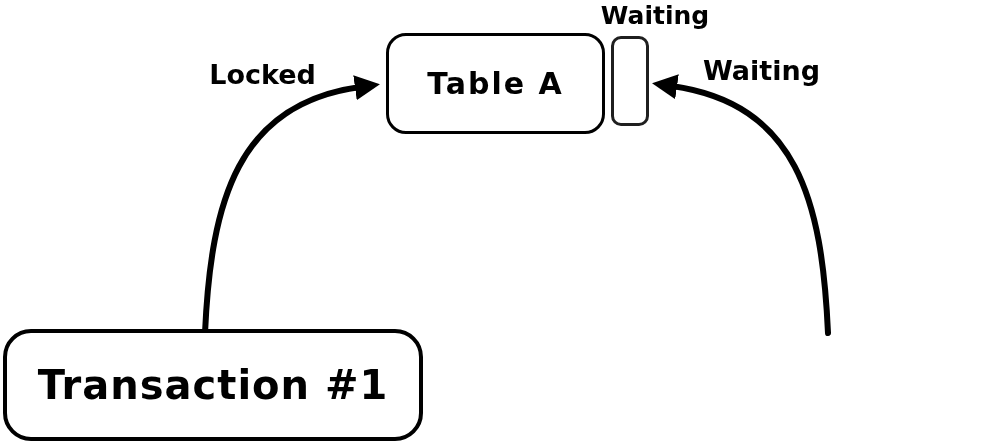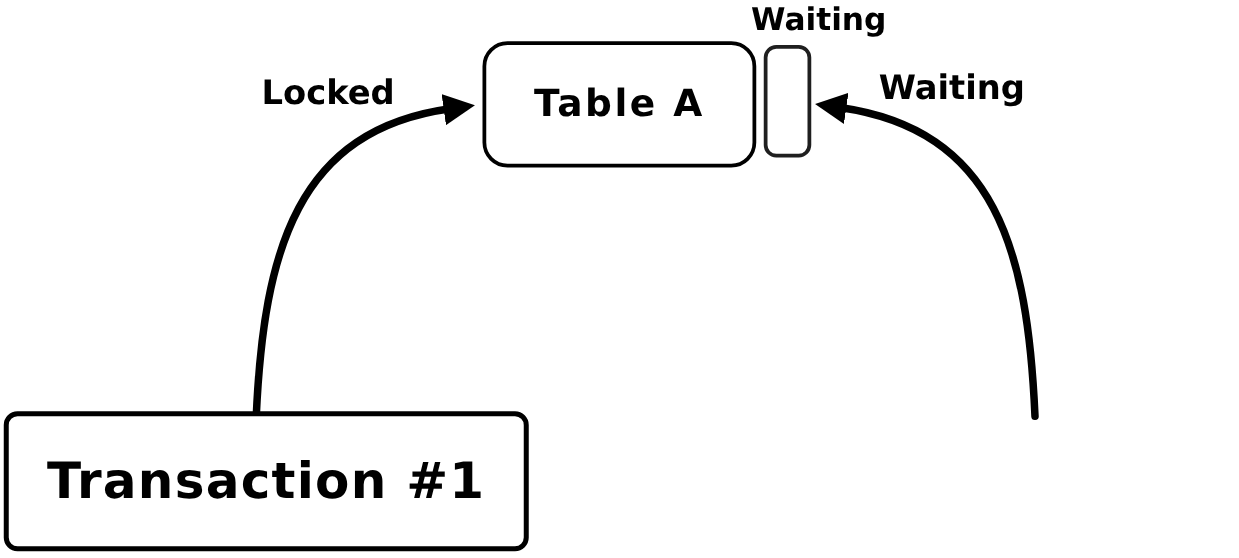--- a/index.html
+++ b/index.html
@@ -53,21 +53,21 @@
     width: 38px;
     height: 90px;
     border-width: 3px;
     border-color: #1f1f1f;
     border-radius: 10px;
   }
   .txn {
     top: 329px;
     height: 112px;
     border-width: 4px;
-    border-radius: 11px;
+    border-radius: 28px;
     font-size: 40px;
     font-weight: 700;
     letter-spacing: 1px;
   }
   .txn1 { left: 3px;   width: 420px; }
   .txn2 { left: 568px; width: 418px; }
   .edge-label {
     position: absolute;
     font-weight: 700;
     text-align: center;

